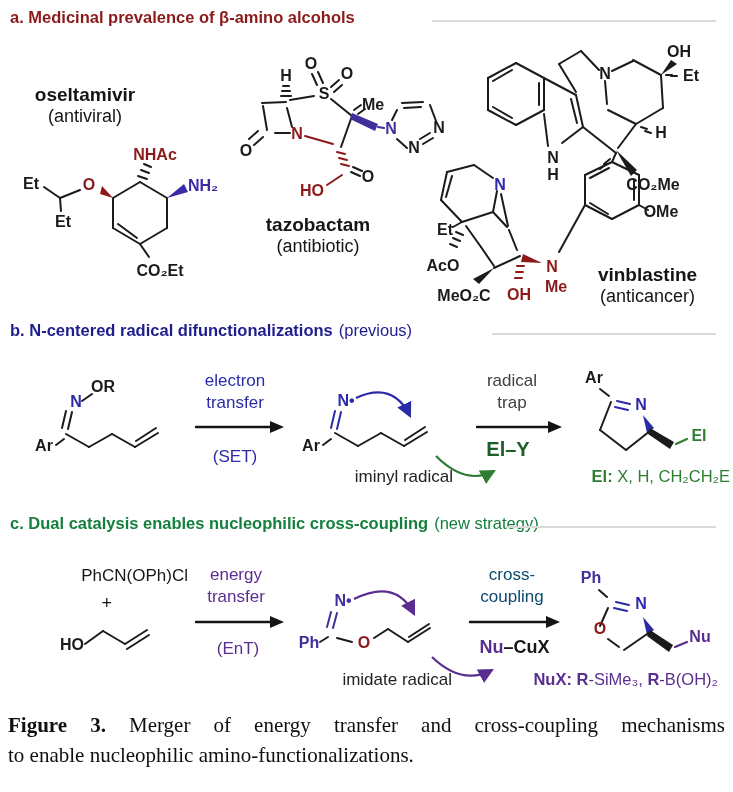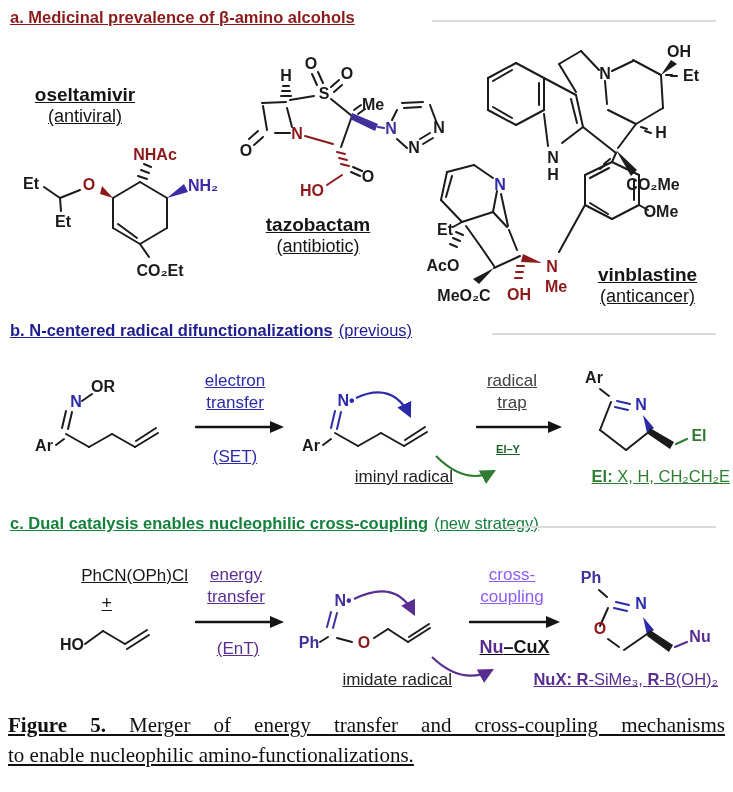--- a/index.html
+++ b/index.html
@@ -1,18 +1,18 @@
 <!DOCTYPE html>
 <html><head>
 <meta charset="utf-8">
 <style>
   html,body{margin:0;padding:0;background:#fff;}
   .page{position:relative;width:733px;height:792px;background:#fff;overflow:hidden;
         font-family:"Liberation Sans","DejaVu Sans",sans-serif;}
-  .abs{position:absolute;text-decoration:underline;}
+  .abs{position:absolute;}
   .hdr{font-size:16.5px;font-weight:700;white-space:nowrap;}
   .hdr .note{font-weight:400;margin-left:6px;}
   .hdr-line{height:2px;background:#dadada;}
   .mol-name{text-align:center;color:#151515;}
   .mol-name .nm{font-size:19px;font-weight:700;line-height:22px;}
   .mol-name .cat{font-size:18px;font-weight:400;line-height:21px;}
   .steplab{text-align:center;font-size:17px;line-height:22px;}
   .smallcap{text-align:right;font-size:17px;color:#222;}
   .legend{text-align:right;font-size:16.5px;}
   .b{font-weight:700;}
@@ -323,21 +323,21 @@
   <div class="abs steplab" style="left:194px;top:446px;width:82px;color:#2b2baa;">
     <div>(SET)</div>
   </div>
   <div class="abs smallcap" style="left:298px;top:467px;width:155px;">
     <span>iminyl radical</span>
   </div>
   <div class="abs steplab" style="left:472px;top:370px;width:80px;color:#404040;">
     <div>radical</div>
     <div>trap</div>
   </div>
-  <div class="abs steplab b" style="left:468px;top:438px;width:80px;color:#1a5e28;font-size:11px;">
+  <div class="abs steplab b" style="left:468px;top:438px;width:80px;color:#1a5e28;font-size:20px;">
     <span>El–Y</span>
   </div>
   <div class="abs legend" style="left:545px;top:467px;width:185px;color:#2e7d32;">
     <span class="b">El:</span><span> X, H, CH₂CH₂E</span>
   </div>
 
   <div class="abs hdr" style="left:10px;top:514px;color:#15803d;">
     <span>c. Dual catalysis enables nucleophilic cross-coupling</span><span class="note">(new strategy)</span>
   </div>
   <div class="abs hdr-line" style="left:505px;top:526px;width:211px;"></div>
@@ -351,29 +351,29 @@
   <div class="abs steplab" style="left:194px;top:564px;width:84px;color:#5a2e91;">
     <div>energy</div>
     <div>transfer</div>
   </div>
   <div class="abs steplab" style="left:198px;top:638px;width:80px;color:#5a2e91;">
     <div>(EnT)</div>
   </div>
   <div class="abs smallcap" style="left:292px;top:670px;width:160px;">
     <span>imidate radical</span>
   </div>
-  <div class="abs steplab" style="left:468px;top:564px;width:88px;color:#8b5cf6;">
+  <div class="abs steplab" style="left:468px;top:564px;width:88px;color:#0c4a6e;">
     <div>cross-</div>
     <div>coupling</div>
   </div>
   <div class="abs steplab b" style="left:452px;top:636px;width:125px;font-size:18px;">
     <span style="color:#5a2e91;">Nu</span><span style="color:#161616;">–CuX</span>
   </div>
   <div class="abs legend" style="left:498px;top:670px;width:220px;color:#5a2e91;">
     <span class="b">NuX:</span><span class="b"> R</span><span>-SiMe₃, </span><span class="b">R</span><span>-B(OH)₂</span>
   </div>
 
   <div class="abs caption" style="left:8px;top:710px;width:717px;">
-    <div class="cap1"><span class="b">Figure 5.</span><span> Merger of energy transfer and cross-coupling mechanisms</span></div>
+    <div class="cap1"><span class="b">Figure 3.</span><span> Merger of energy transfer and cross-coupling mechanisms</span></div>
     <div><span>to enable nucleophilic amino-functionalizations.</span></div>
   </div>
 
 </div>
 
 </body></html>

